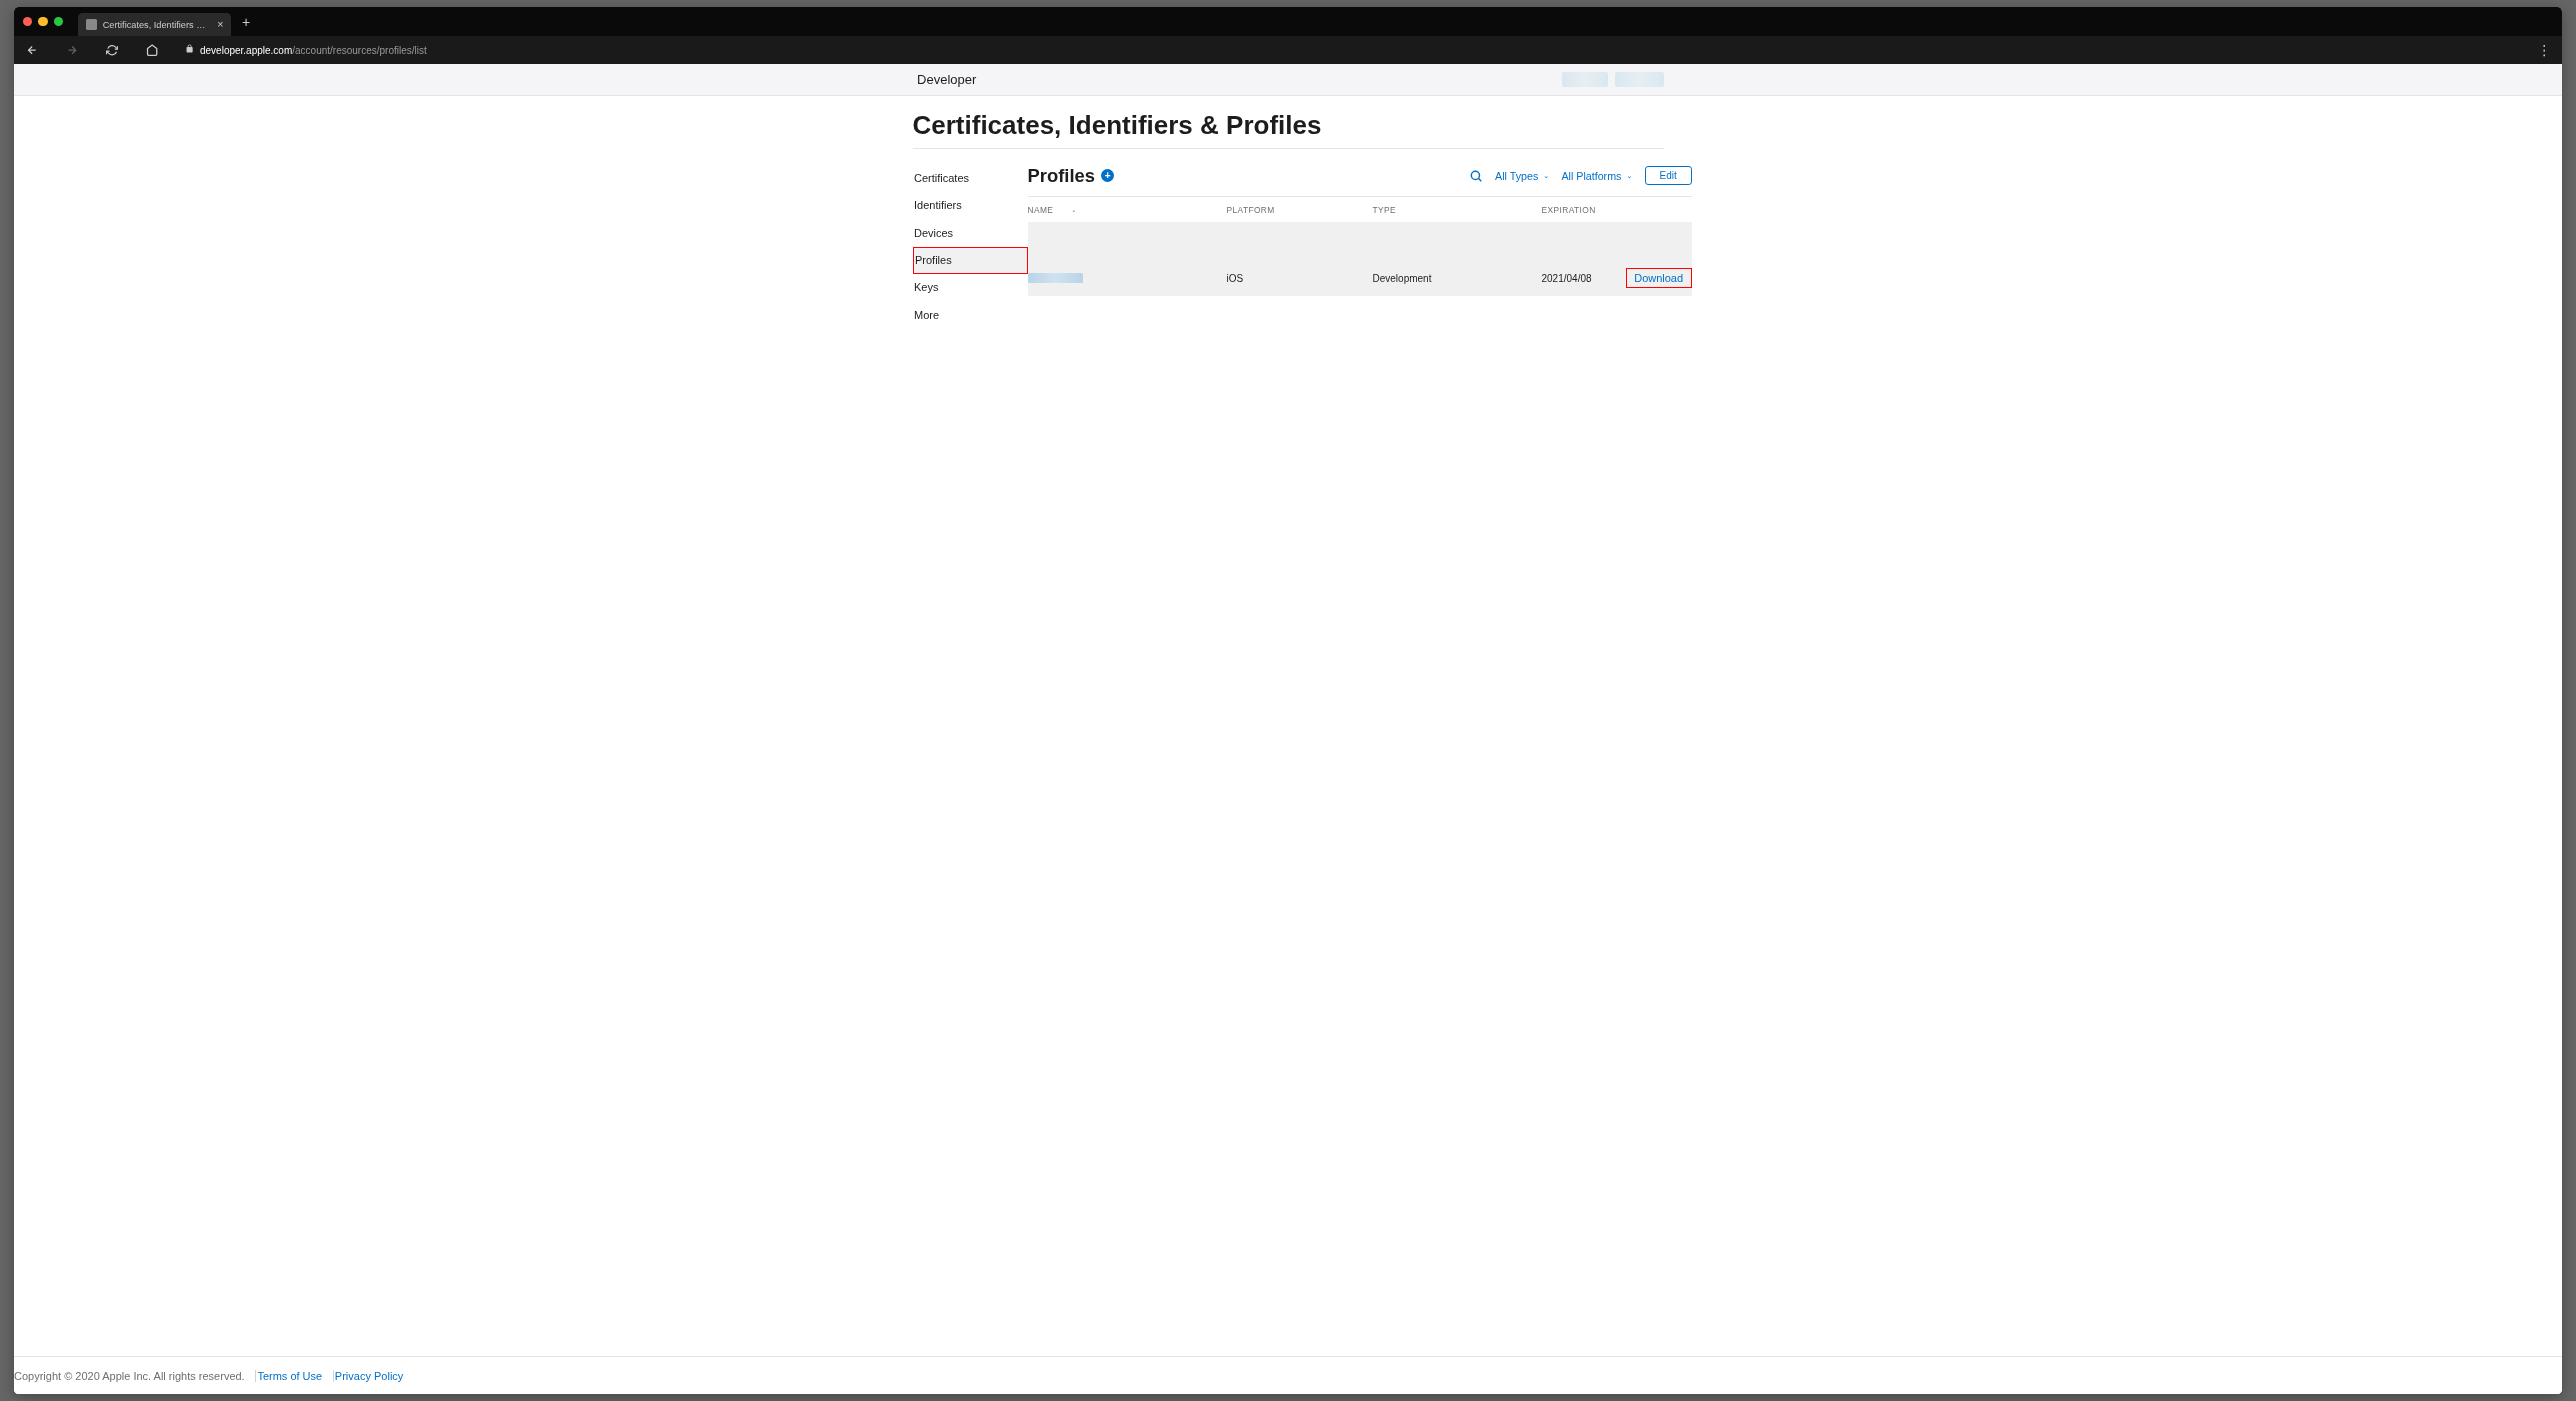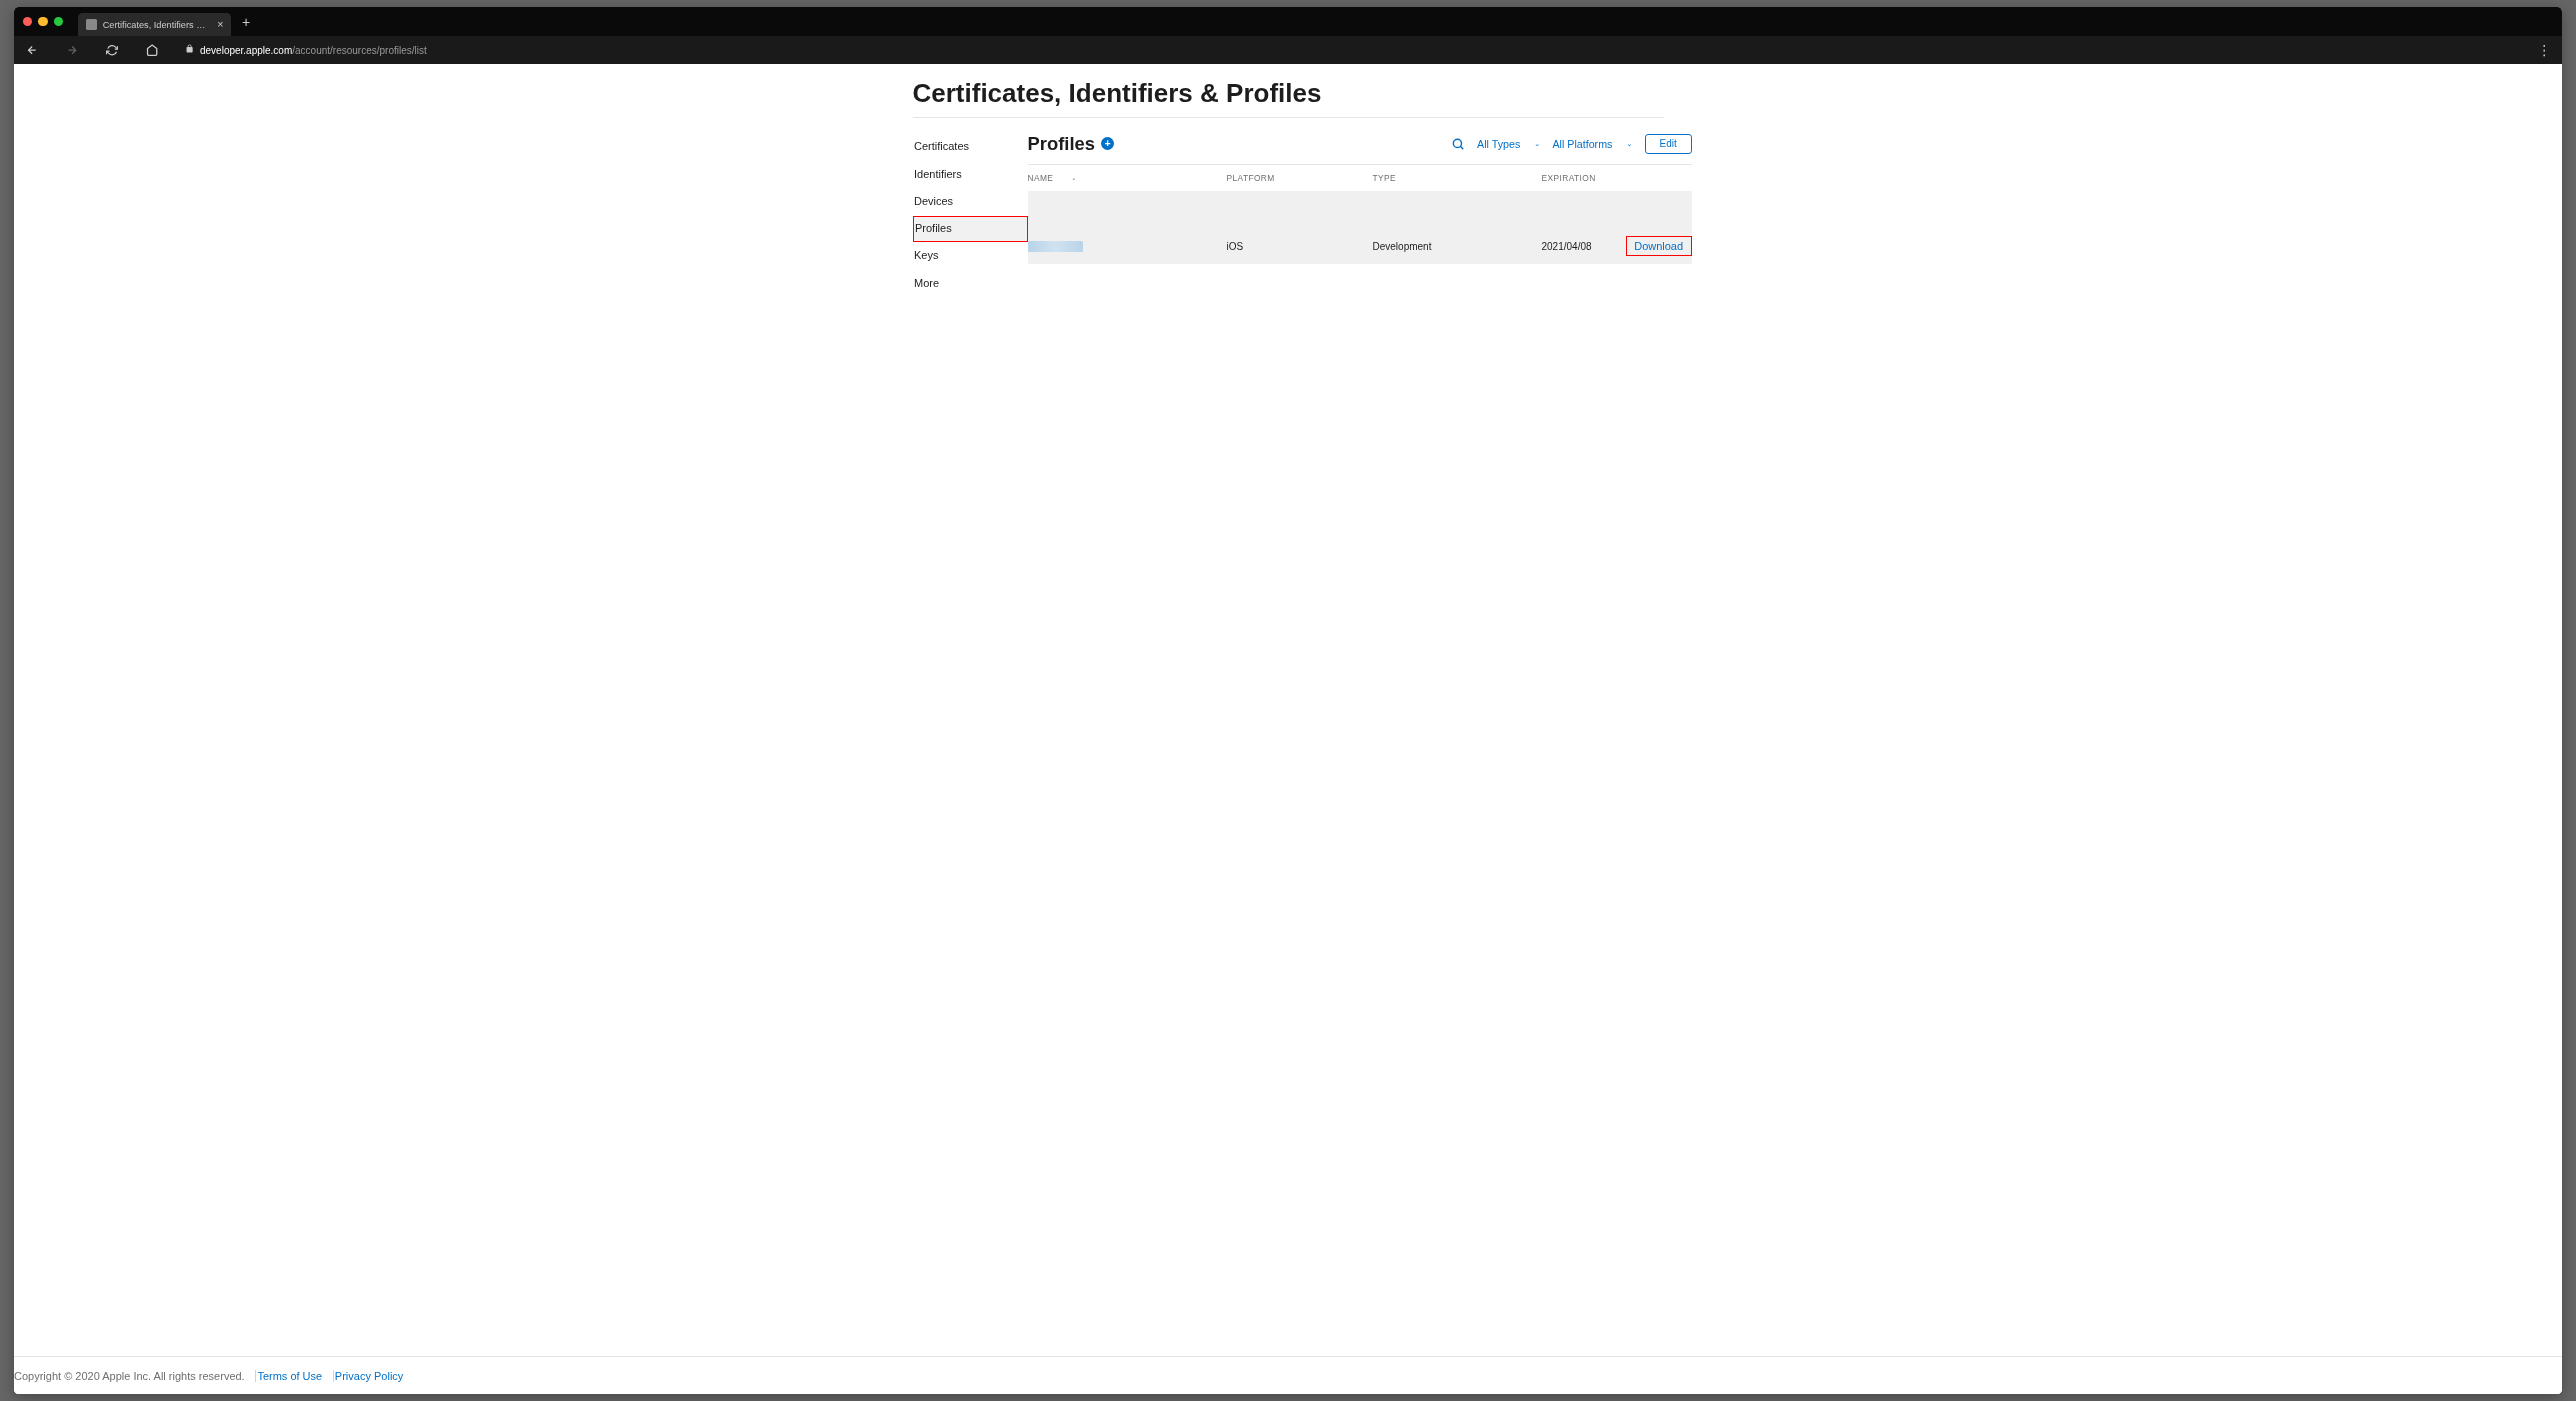--- a/index.html
+++ b/index.html
@@ -234,21 +234,21 @@
     .search-ic {
       color: #0070c9;
       width: 14px;
       height: 14px;
     }
     .filter-link {
       color: #0070c9;
       font-size: 10.7px;
       display: flex;
       align-items: center;
-      gap: 14px;
+      gap: 5px;
     }
     .chevron-sm {
       font-size: 7px;
       color: #0070c9;
     }
     .edit-btn {
       border: 0.8px solid #0070c9;
       color: #0070c9;
       background: #fff;
       padding: 3.1px 14px;
@@ -368,20 +368,32 @@
       </span>
       <span>
         <span class="url-domain">developer.apple.com</span><span class="url-path">/account/resources/profiles/list</span>
       </span>
     </div>
     <span class="menu-dots">⋮</span>
   </div>
 
   <div class="page-content">
 
+    <div class="top-banner">
+      <div class="banner-inner">
+        <div class="dev-logo">
+          <span class="apple-icon"></span>
+          <span>Developer</span>
+        </div>
+        <div class="user-area">
+          <div class="blur-box blur-user-1"></div>
+          <div class="blur-box blur-user-2"></div>
+        </div>
+      </div>
+    </div>
 
     <div class="content-wrapper">
       <h1 class="page-heading">Certificates, Identifiers &amp; Profiles</h1>
 
       <div class="main-cols">
         <div class="sidebar">
           <div class="sidebar-item">Certificates</div>
           <div class="sidebar-item">Identifiers</div>
           <div class="sidebar-item">Devices</div>
           <div class="sidebar-item active">Profiles</div>

